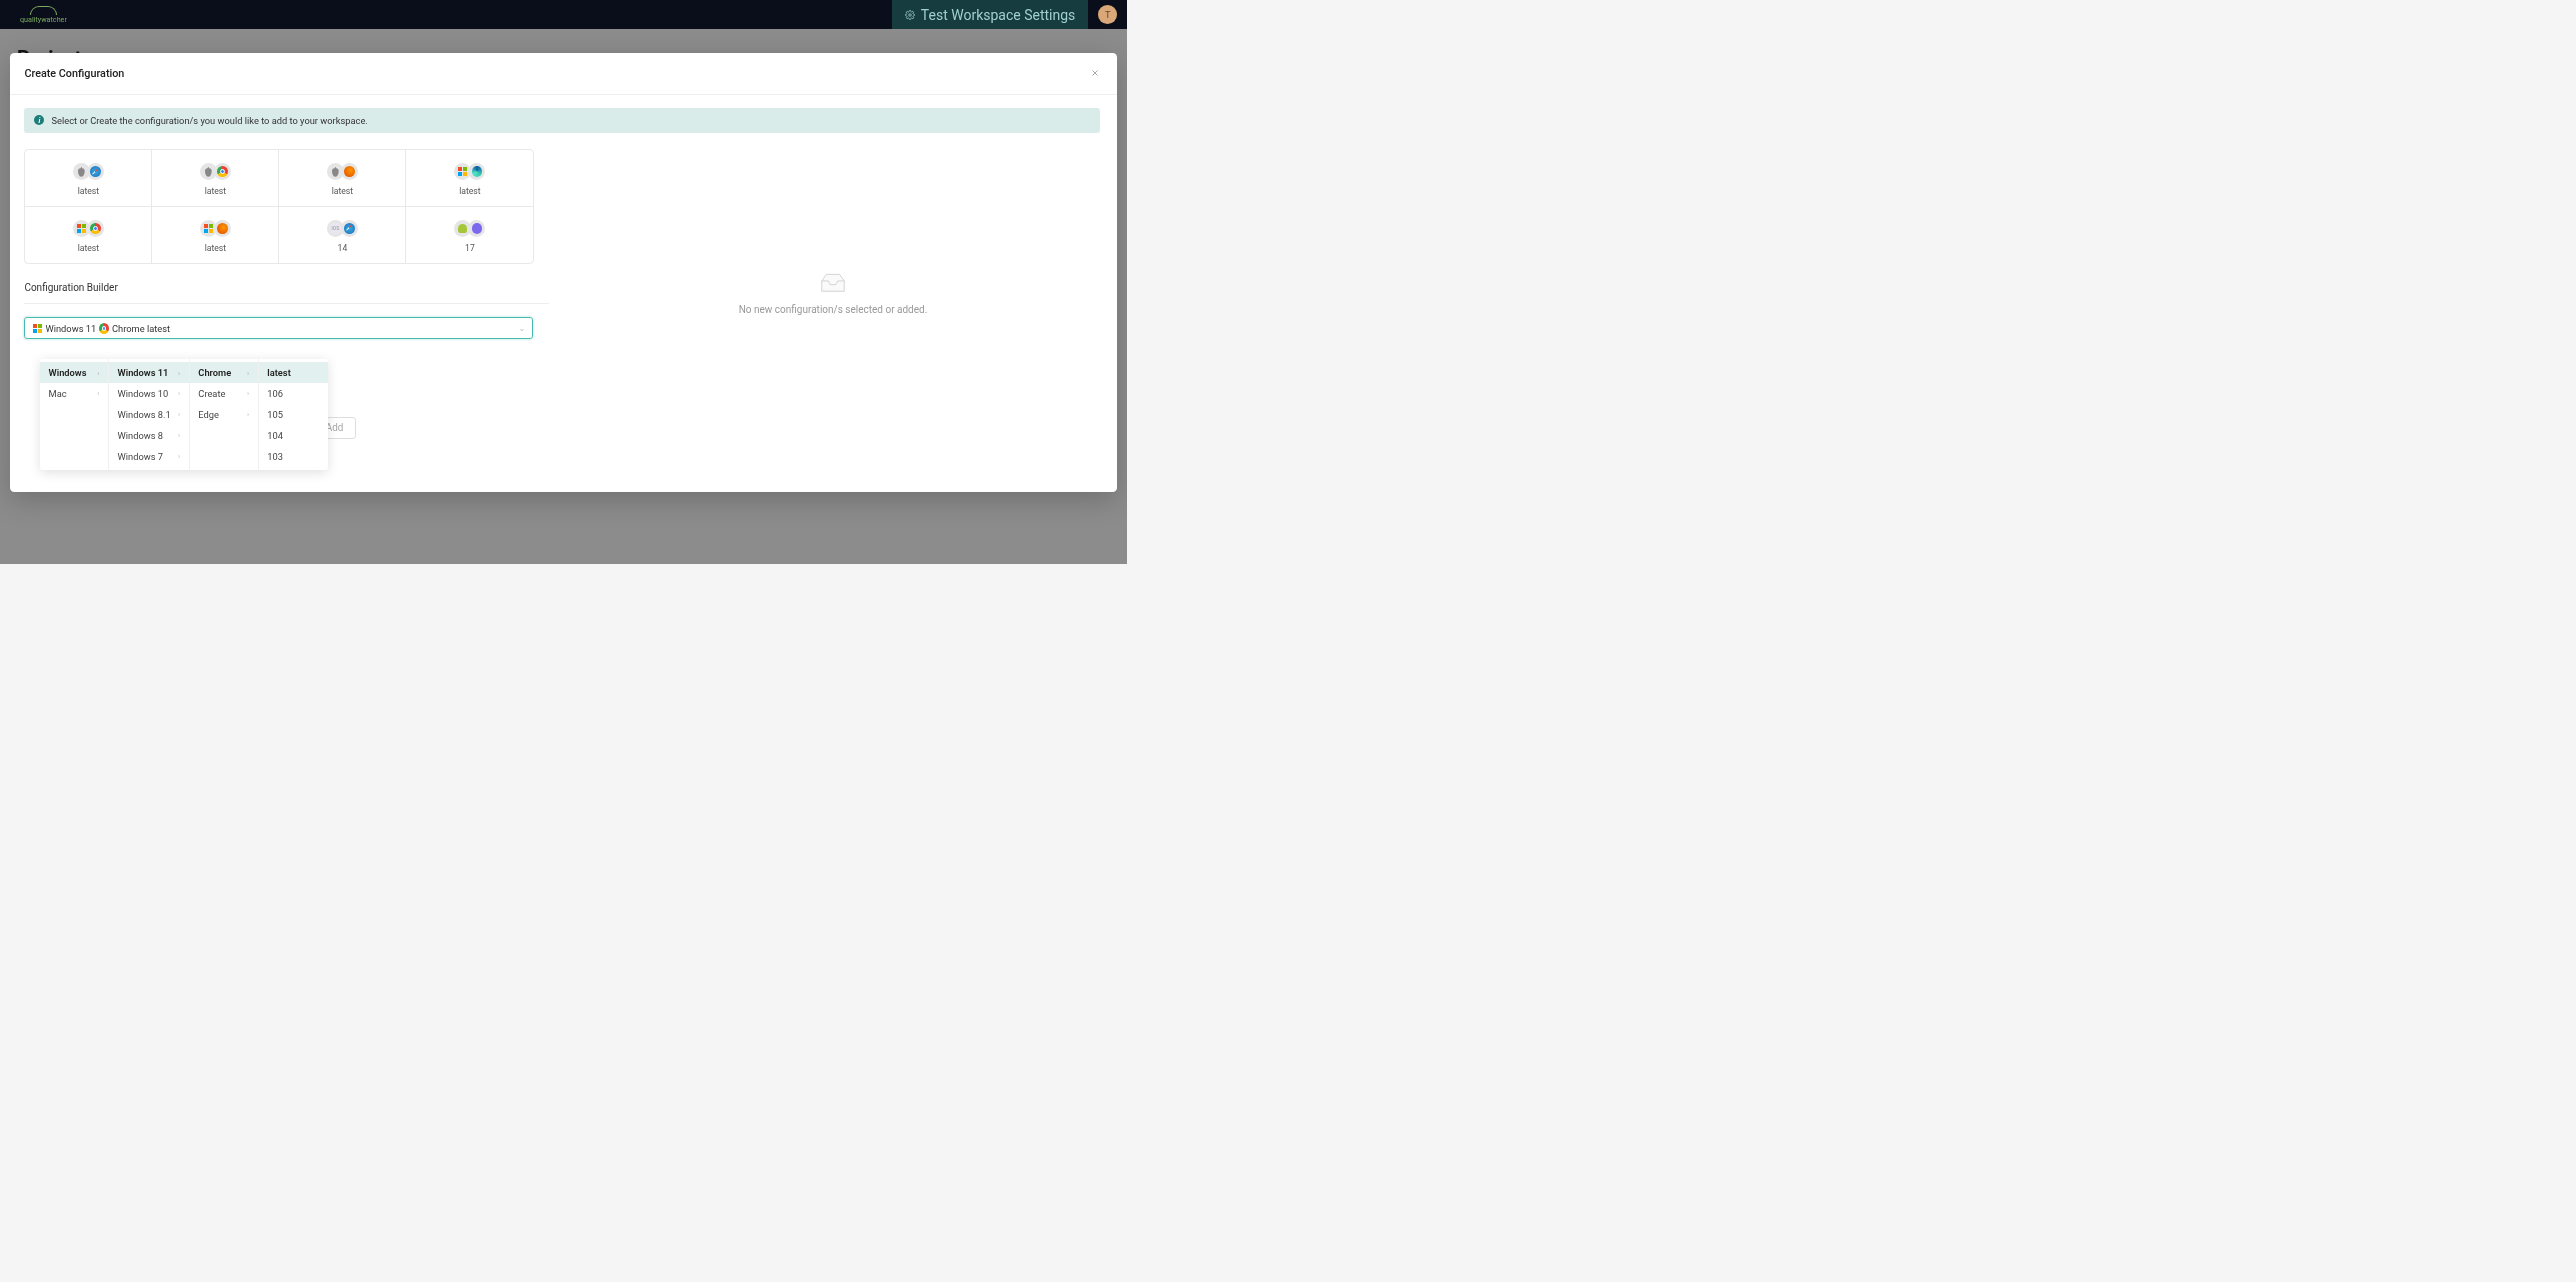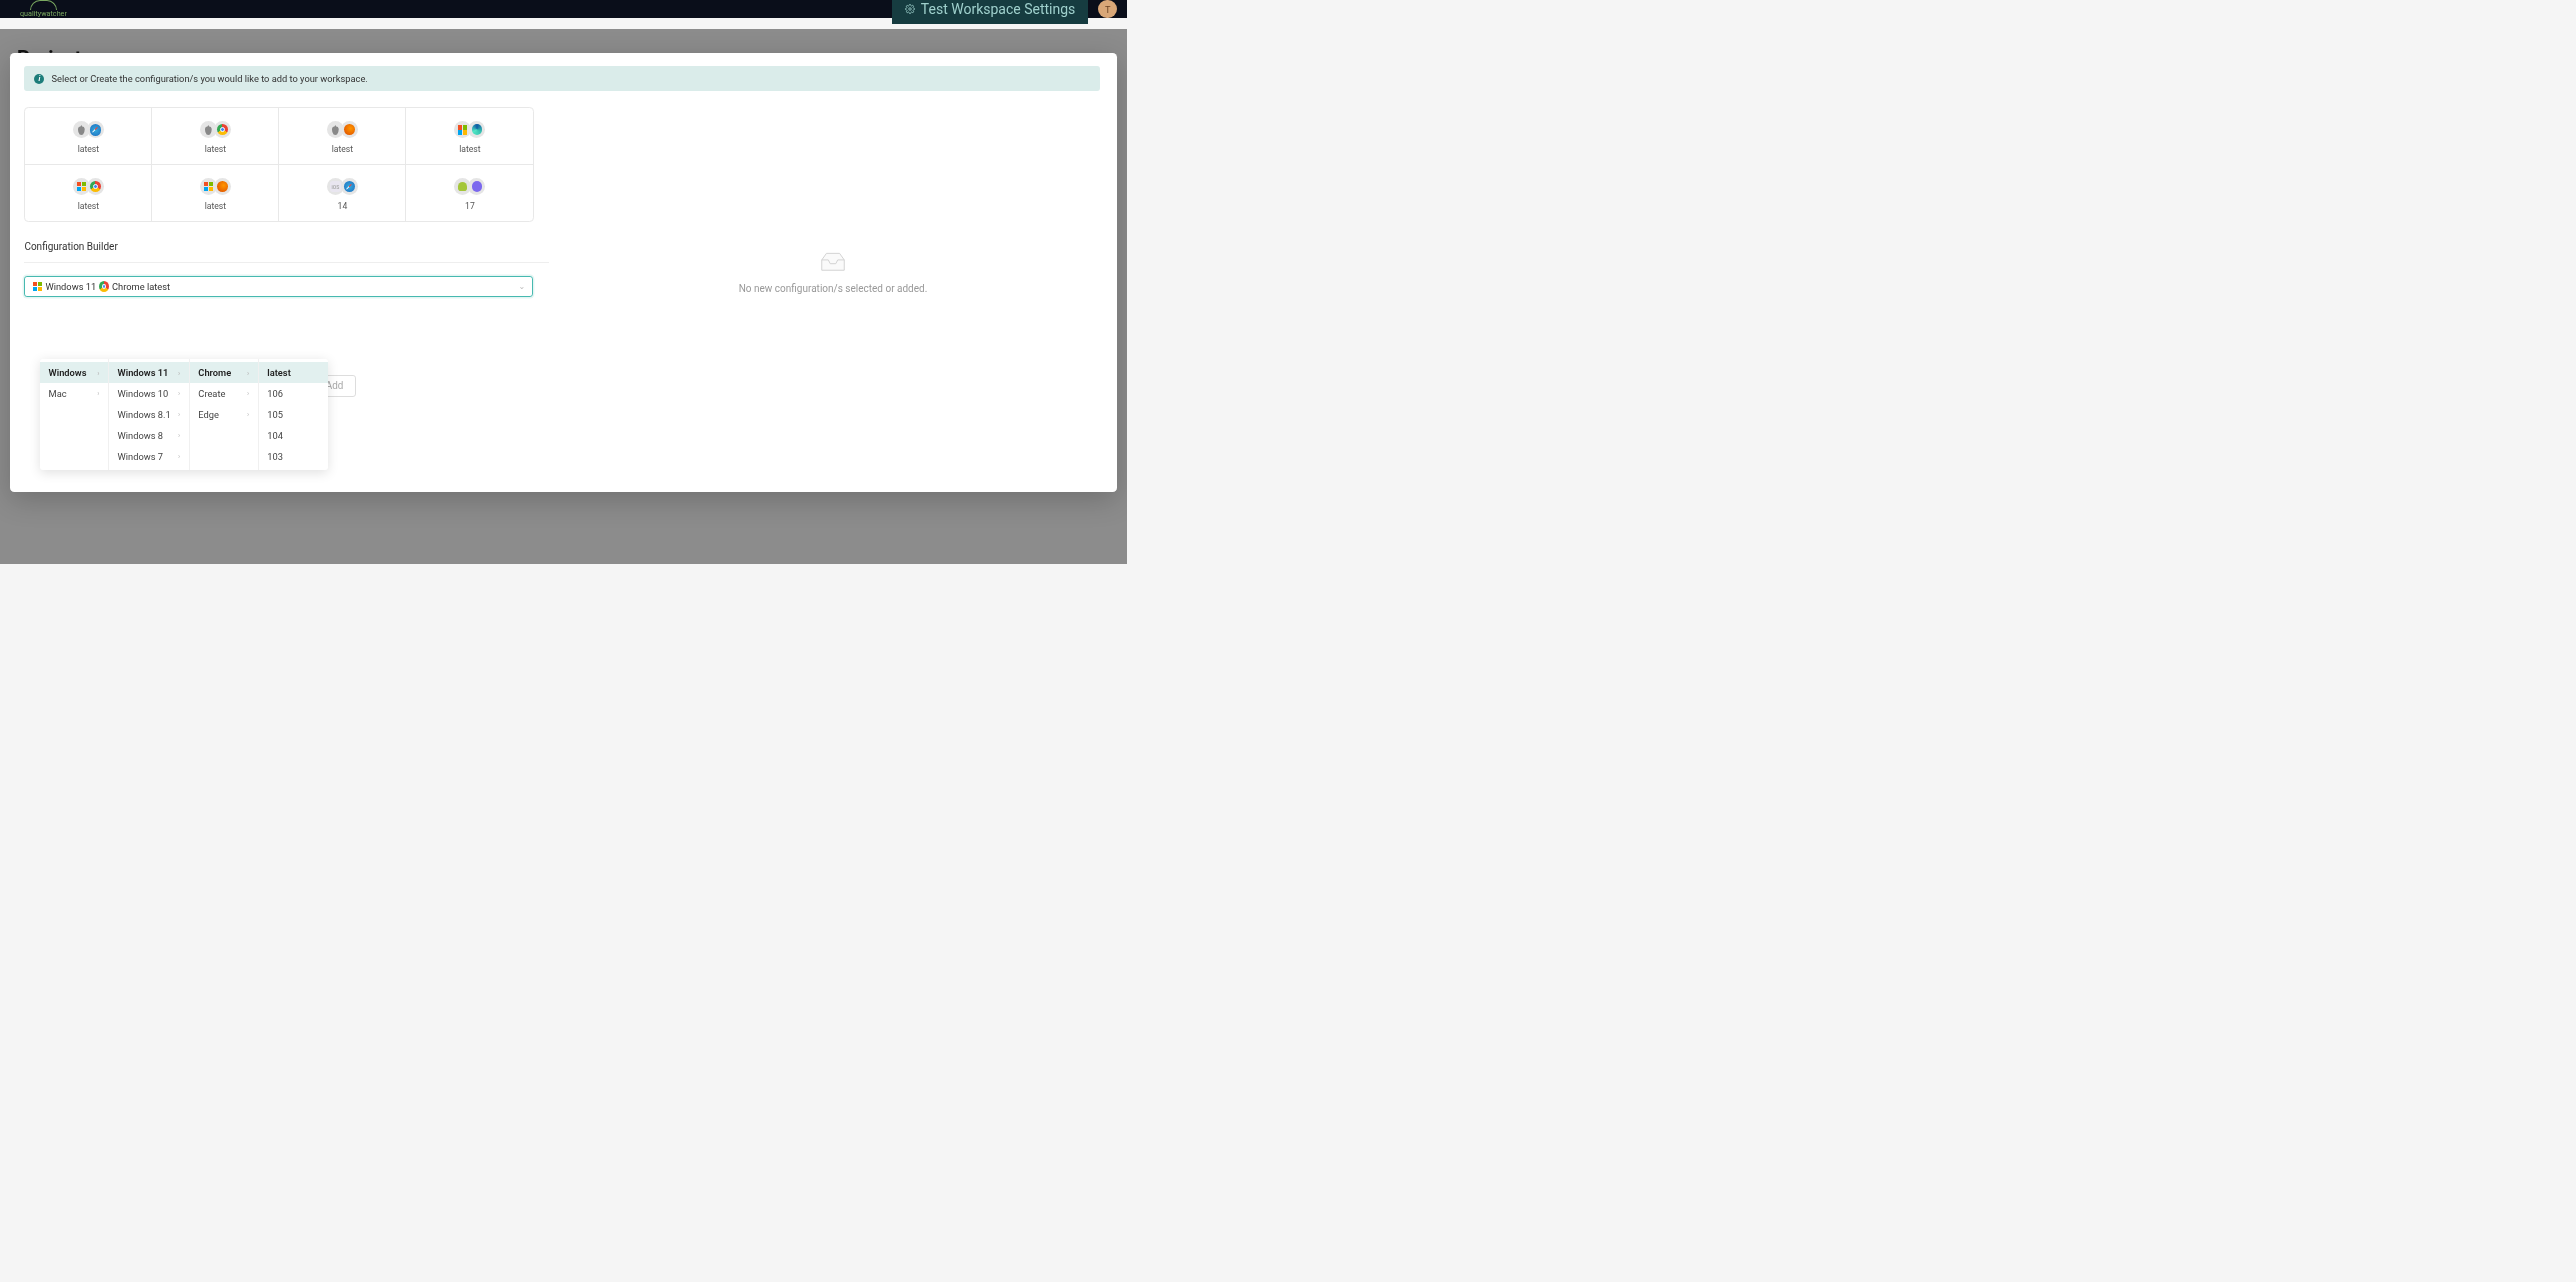--- a/index.html
+++ b/index.html
@@ -7,21 +7,21 @@
     font-family: -apple-system, BlinkMacSystemFont, "Segoe UI", Roboto, sans-serif;
     background: #f5f5f5;
     width: 1127px;
     height: 564px;
     overflow: hidden;
     position: relative;
   }
   
   .app-header {
     background: #0a0e1a;
-    height: 18px;
+    height: 29px;
     display: flex;
     align-items: center;
     justify-content: space-between;
     padding: 0 10px 0 20px;
   }
   .logo {
     display: flex;
     flex-direction: column;
     align-items: center;
     color: #7aa860;
@@ -339,20 +339,28 @@
     </div>
   </div>
 </div>
 
 <div class="page-bg">
   <h1 class="page-title">Projects</h1>
 </div>
 <div class="overlay"></div>
 
 <div class="modal">
+  <div class="modal-header">
+    <div class="modal-title">Create Configuration</div>
+    <div class="close-x">
+      <svg width="10" height="10" viewBox="0 0 24 24" stroke="#999" stroke-width="2" fill="none">
+          <path d="M18 6 6 18M6 6l12 12"></path>
+        </svg>
+    </div>
+  </div>
 
   <div class="modal-body">
     <div class="left-col">
       <div class="info-banner" style="width:1076px;margin-left:0;">
         <span class="info-icon">i</span>
         <span>Select or Create the configuration/s you would like to add to your workspace.</span>
       </div>
 
       <div class="config-grid" id="config-grid">
           <div class="config-cell">

